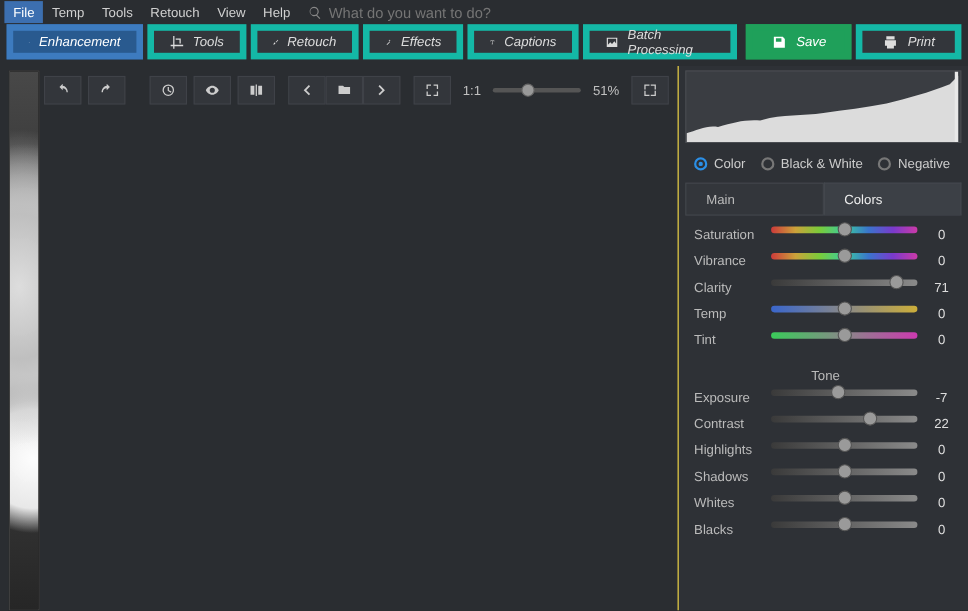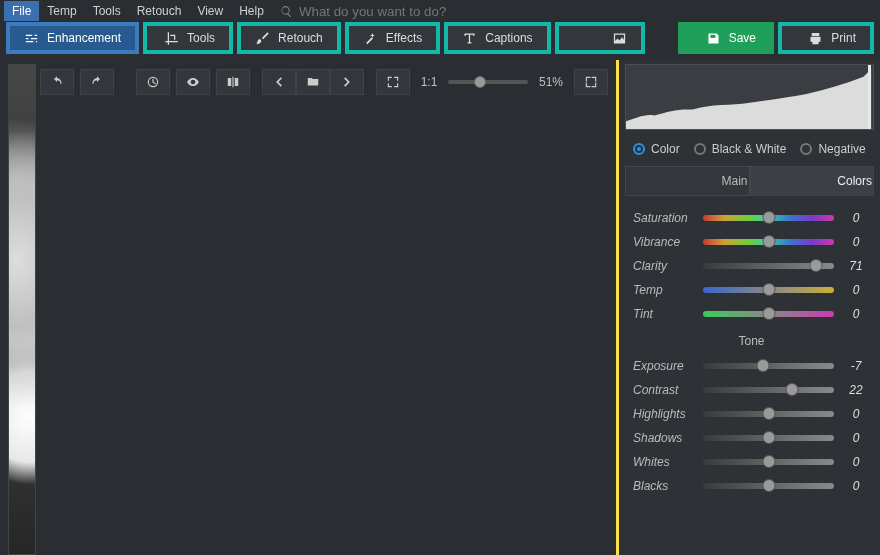--- a/index.html
+++ b/index.html
@@ -8,21 +8,21 @@
 
 .menubar { height: 22px; background: #2a2d31; display: flex; align-items: center; padding: 0 4px; gap: 0; }
 .menubar .menu-item { padding: 3px 8px; color: #d0d0d0; cursor: pointer; }
 .menubar .menu-item.active { background: #3c6fb0; color: #fff; }
 .menubar .search { display: flex; align-items: center; margin-left: 8px; gap: 6px; color: #888; }
 .menubar .search svg { width: 13px; height: 13px; fill: #888; }
 .menubar .search input { background: transparent; border: none; color: #e5e5e5; outline: none; width: 200px; }
 
 
 .toolbar { height: 38px; background: #2a2d31; display: flex; align-items: stretch; padding: 0 6px 6px 6px; gap: 4px; }
-.toolbar .tab { display: flex; align-items: center; justify-content: flex-end; gap: 8px; padding: 0 14px; background: #33363b; border: 4px solid #14b8a6; color: #ddd; cursor: pointer; min-width: 90px; }
+.toolbar .tab { display: flex; align-items: center; justify-content: center; gap: 8px; padding: 0 14px; background: #33363b; border: 6px solid #14b8a6; color: #ddd; cursor: pointer; min-width: 90px; font-style: italic; }
 .toolbar .tab.active { background: #295a8f; border-color: #3d7bbf; color: #fff; }
 .toolbar .tab svg { width: 15px; height: 15px; fill: currentColor; }
 .toolbar .spacer { flex: 1; }
 .toolbar .save { background: #1fa05a; border-color: #1fa05a; color: #fff; min-width: 96px; }
 .toolbar .print { background: #33363b; min-width: 96px; }
 
 
 .workspace { display: flex; height: 495px; }
 .canvas-area { flex: 1; display: flex; flex-direction: row; padding: 4px 4px 0 8px; }
 .canvas { flex: 1; background: #111; border: 1px solid #444; position: relative; overflow: hidden; }
@@ -40,40 +40,40 @@
 .ftr-btn svg { width: 14px; height: 14px; fill: #ccc; }
 .ftr-group { display: flex; gap: 0; }
 .ftr-group .ftr-btn { border-radius: 0; }
 .ftr-spacer { flex: 1; }
 .zoom { display: flex; align-items: center; gap: 6px; }
 .zoom .label { width: 26px; text-align: center; }
 .zoom-slider { width: 80px; height: 4px; background: #555; position: relative; border-radius: 2px; }
 .zoom-slider .thumb { position: absolute; top: -4px; width: 12px; height: 12px; border-radius: 50%; background: #999; border:1px solid #666; }
 
 
-.rightpanel { width: 264px; background: #2e3136; display: flex; flex-direction: column; border-left: 3px solid #fde047; }
+.rightpanel { width: 264px; background: #2e3136; display: flex; flex-direction: column; border-left: 1px solid #fde047; }
 .histogram { height: 66px; margin: 4px 6px; background: #3a3d42; border: 1px solid #4a4d52; position: relative; overflow: hidden; }
 .histogram .spike { position:absolute; right:2px; bottom:0; width:3px; height:100%; background:#e8e8e8; }
 .histogram svg { position: absolute; bottom: 0; left: 0; width: 100%; height: 100%; }
 .mode-row { display: flex; gap: 14px; padding: 8px 10px 10px 14px; align-items: center; }
 .radio { width: 12px; height: 12px; border-radius: 50%; border: 2px solid #777; display: inline-block; position: relative; }
 .radio.checked { border-color: #2b8fe6; }
 .radio.checked::after { content: ""; position: absolute; inset: 2px; border-radius: 50%; background: #2b8fe6; }
 .mode-row label { display: flex; align-items: center; gap: 6px; cursor: pointer; color:#ccc; }
 
 .prop-tabs { display: flex; margin: 0 6px; }
-.prop-tab { flex: 1; text-align: right; padding: 7px 1px; background: #33363b; border: 1px solid #43474d; color: #bbb; cursor: pointer; }
+.prop-tab { flex: 1; text-align: left; padding: 7px 18px; background: #33363b; border: 1px solid #43474d; color: #bbb; cursor: pointer; }
 .prop-tab.active { background: #3c4046; color: #eee; border-bottom-color: #3c4046; }
 
 .sliders { flex: 1; overflow-y: auto; padding: 10px 10px 6px 14px; position: relative; }
 .sliders::-webkit-scrollbar { width: 10px; }
 .sliders::-webkit-scrollbar-track { background: #2a2d31; }
 .sliders::-webkit-scrollbar-thumb { background: #4b4f55; border-radius: 4px; }
 .section-title { text-align: center; color: #bbb; margin: 8px 0 6px; }
-.srow { display: flex; align-items: center; gap: 8px; height: 24px; font-style: italic; }
+.srow { display: flex; align-items: flex-start; gap: 8px; height: 24px; }
 .srow .lbl { width: 62px; color: #bbb; }
 .srow .val { width: 28px; text-align: center; color: #ddd; }
 .track { flex: 1; height: 6px; border-radius: 3px; position: relative; background: #555; }
 .track.hue { background: linear-gradient(90deg,#cc3a3a,#cca23a,#79cc3a,#3acc9e,#3a74cc,#7a3acc,#cc3aa8); }
 .track.temp { background: linear-gradient(90deg,#3a66cc,#888,#ccae3a); }
 .track.tint { background: linear-gradient(90deg,#3acc5a,#888,#cc3ab0); }
 .track.gray { background: linear-gradient(90deg,#3a3a3a,#8a8a8a); }
 .thumb2 { position: absolute; top: -4px; width: 13px; height: 13px; border-radius: 50%; background: #9a9a9a; border: 1px solid #555; transform: translateX(-50%); }
 </style>
 </head>
@@ -122,20 +122,21 @@
   <div class="tab">
     <svg viewBox="0 0 24 24">
         <path d="M4 4h16v4h-2V6h-5v12h2v2H9v-2h2V6H6v2H4z"></path>
       </svg>
     <span>Captions</span>
   </div>
   <div class="tab">
     <svg viewBox="0 0 24 24">
         <path d="M3 4h18v16H3zM5 6v10l4-4 3 3 4-5 3 4V6z"></path>
       </svg>
+    <span>Batch Processing</span>
   </div>
   <div class="spacer"></div>
   <div class="tab save">
     <svg viewBox="0 0 24 24">
         <path fill="#fff" d="M4 4h13l3 3v13H4zM7 6v5h8V6zM7 14h10v4H7z"></path>
       </svg>
     <span>Save</span>
   </div>
   <div class="tab print">
     <svg viewBox="0 0 24 24">

